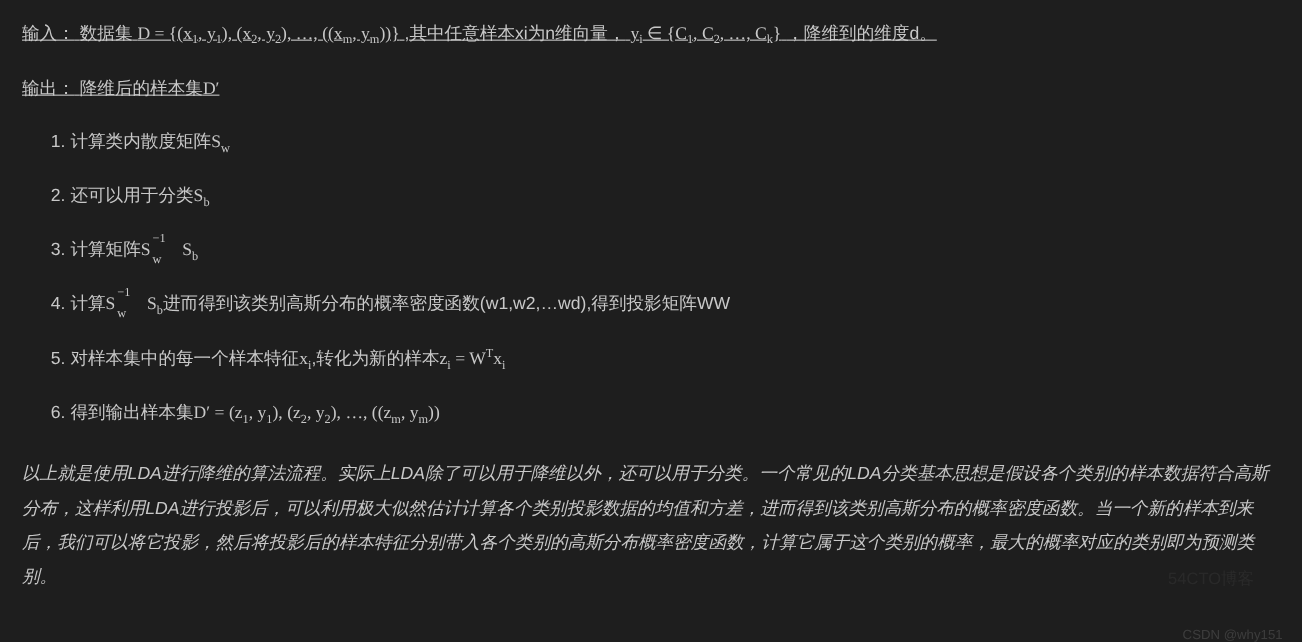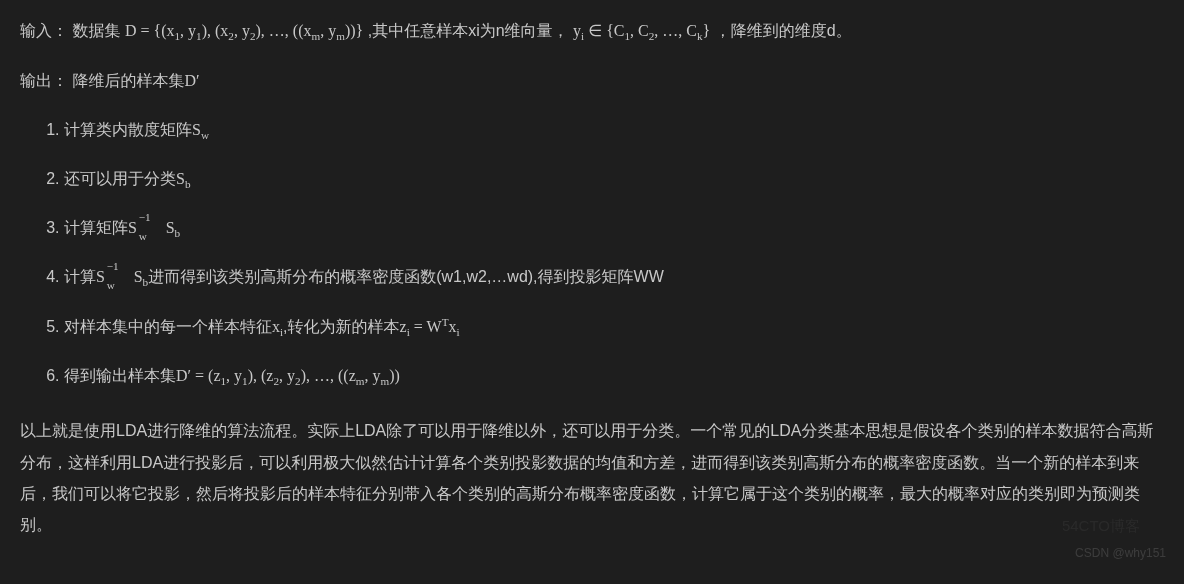--- a/index.html
+++ b/index.html
@@ -10,53 +10,55 @@
       font-size: 16px;
       width: 1184px;
       height: 584px;
       padding: 18px 20px 10px 20px;
       position: relative;
       overflow: hidden;
     }
     .line {
       margin-bottom: 22px;
       line-height: 1.6;
+      text-decoration: underline;
     }
     .math {
       font-family: "Cambria Math", "STIX", "Times New Roman", serif;
       font-style: normal;
     }
     .sub { font-size: 0.7em; vertical-align: sub; }
     .sup { font-size: 0.7em; vertical-align: super; }
     ol.steps {
       list-style: decimal;
       padding-left: 44px;
       margin-top: 16px;
       margin-bottom: 24px;
     }
     ol.steps li {
       margin-bottom: 20px;
       line-height: 1.7;
     }
     .para {
       line-height: 1.95;
       font-size: 16px;
+      font-style: italic;
     }
     .watermark1 {
       position: absolute;
       right: 44px;
       bottom: 48px;
       color: rgba(200,200,200,0.07);
       font-size: 15px;
       pointer-events: none;
     }
     .watermark2 {
       position: absolute;
       right: 18px;
-      bottom: 24px;
+      bottom: 0;
       color: rgba(200,200,200,0.18);
       font-size: 12px;
       pointer-events: none;
       margin-left: 30px;
     }
     
     .stack { display: inline-block; position: relative; }
     .stack .topr { position: absolute; top: -0.55em; left: 0.95em; font-size: 0.7em; }
     .stack .botr { position: absolute; bottom: -0.4em; left: 0.95em; font-size: 0.7em; }
     .stack-pad { display: inline-block; width: 1.8em; }

